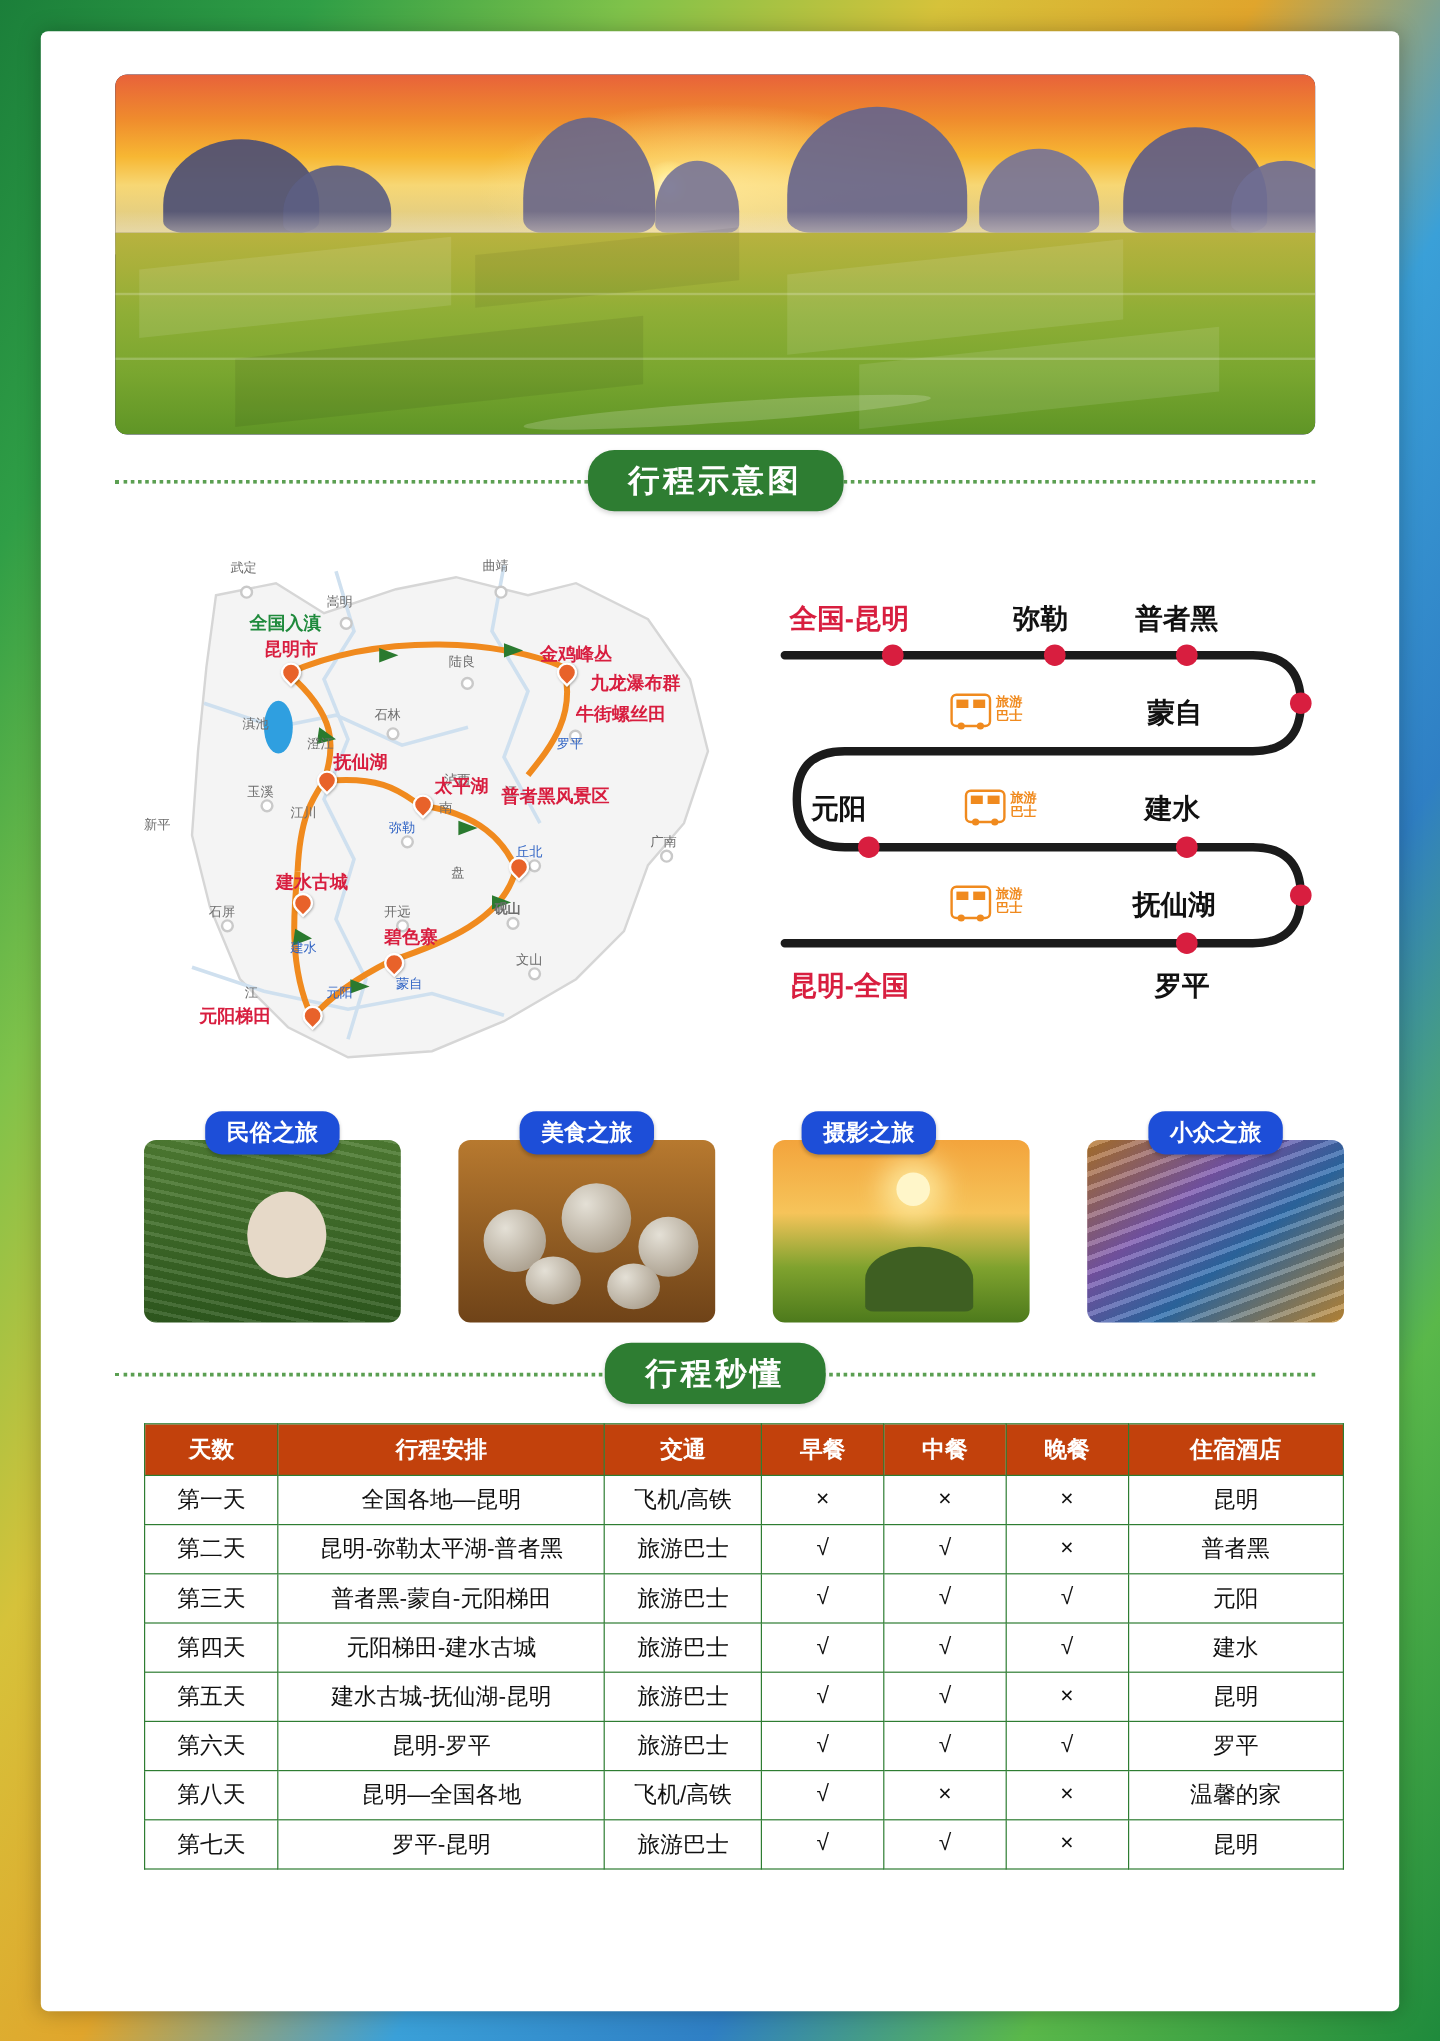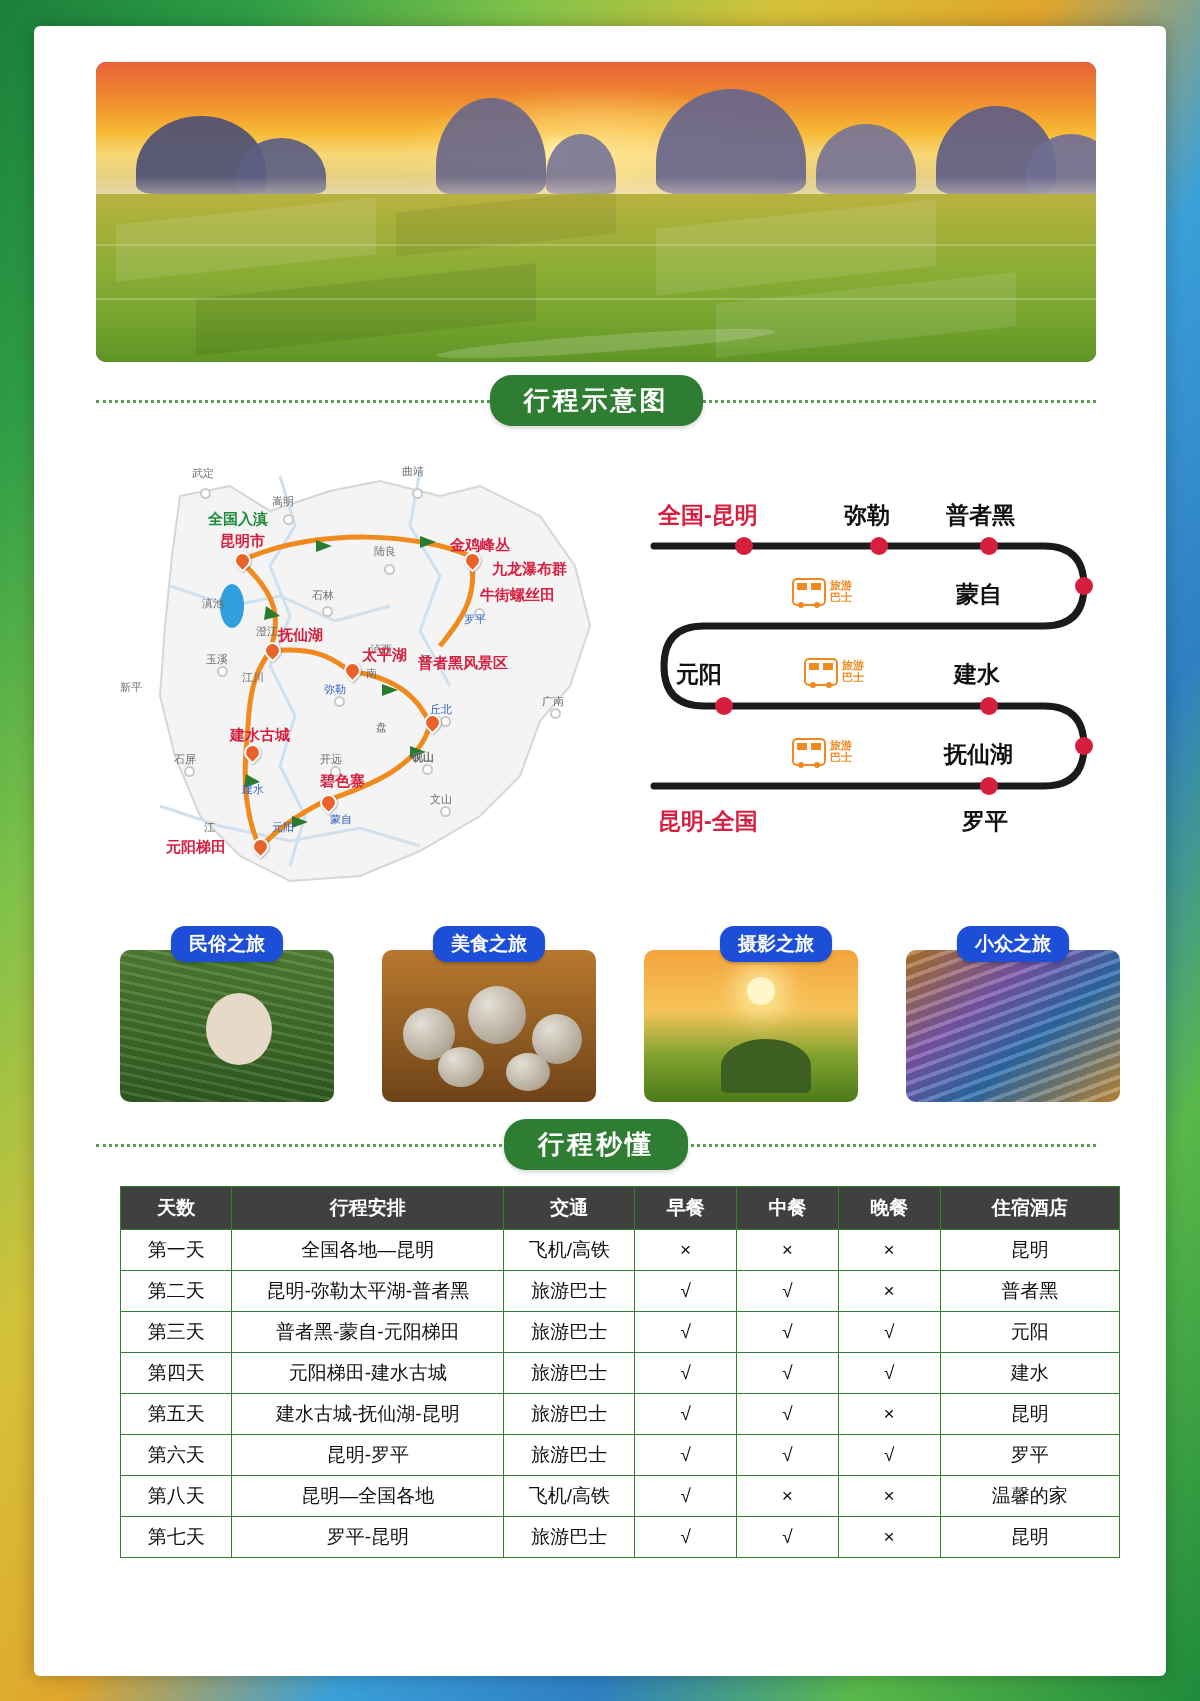--- a/index.html
+++ b/index.html
@@ -100,21 +100,21 @@
   .t3{background:linear-gradient(180deg,#f3a43c 0%,#f6c45a 40%,#7fa22e 70%,#4d7a1c 100%);}
   .t3 .s{position:absolute;left:48%;top:18%;width:28px;height:28px;border-radius:50%;background:#fff6c9;box-shadow:0 0 24px 12px rgba(255,240,170,.8);}
   .t3 .hill{position:absolute;bottom:6%;left:36%;width:90px;height:54px;background:#3e5f22;border-radius:50% 50% 8% 8%;}
   .t4{background:linear-gradient(140deg,#b87a2e,#7e5ab0 35%,#2f6fae 60%,#c9913a 100%);}
   .t4 .w{position:absolute;left:0;top:0;width:100%;height:100%;
     background:repeating-linear-gradient(-20deg,rgba(255,255,255,.16) 0 4px,rgba(0,0,0,.12) 4px 11px);}
 
   
   .tablewrap{position:absolute;left:86px;top:1160px;width:1000px;}
   table{border-collapse:collapse;width:1000px;font-size:19px;}
-  th{background:#404040;color:#fff;font-weight:bold;padding:8px 4px;border:1px solid #2e7d32;}
+  th{background:#c2410c;color:#fff;font-weight:bold;padding:8px 4px;border:1px solid #2e7d32;}
   td{border:1px solid #2e7d32;text-align:center;padding:7px 4px;color:#111;background:#fff;}
   .c0{width:105px;}
   .c1{width:270px;}
   .c2{width:125px;}
   .c3,.c4,.c5{width:95px;}
   .c6{width:175px;}
 </style>
 </head>
 <body>
 
@@ -194,21 +194,21 @@
       <span class="dotcity" style="left:210px;top:310px;"></span>
       <span class="dotcity" style="left:302px;top:308px;"></span>
       <span class="dotcity" style="left:320px;top:350px;"></span>
 
       <span class="mlabel" style="left:72px;top:10px;">武定</span>
       <span class="mlabel" style="left:152px;top:38px;">嵩明</span>
       <span class="mlabel" style="left:282px;top:8px;">曲靖</span>
       <span class="mlabel" style="left:254px;top:88px;">陆良</span>
       <span class="mlabel" style="left:192px;top:132px;">石林</span>
       <span class="mlabel" style="left:82px;top:140px;">滇池</span>
-      <span class="mlabel" style="left:136px;top:156px;margin-top:12px;">澄江</span>
+      <span class="mlabel" style="left:136px;top:156px;">澄江</span>
       <span class="mlabel blue" style="left:344px;top:156px;">罗平</span>
       <span class="mlabel" style="left:86px;top:196px;">玉溪</span>
       <span class="mlabel" style="left:122px;top:214px;">江川</span>
       <span class="mlabel" style="left:250px;top:186px;">泸西</span>
       <span class="mlabel" style="left:300px;top:196px;">江</span>
       <span class="mlabel" style="left:246px;top:210px;">南</span>
       <span class="mlabel" style="left:0px;top:224px;">新平</span>
       <span class="mlabel blue" style="left:204px;top:226px;">弥勒</span>
       <span class="mlabel blue" style="left:310px;top:246px;">丘北</span>
       <span class="mlabel" style="left:256px;top:264px;">盘</span>
@@ -321,21 +321,21 @@
 
       <div class="tcap" style="left:369px;">美食之旅</div>
       <div class="tcard t2" style="left:262px;">
         <span class="pot" style="left:10%;top:38%;width:52px;height:52px;"></span>
         <span class="pot" style="left:40%;top:24%;width:58px;height:58px;"></span>
         <span class="pot" style="left:70%;top:42%;width:50px;height:50px;"></span>
         <span class="pot" style="left:26%;top:64%;width:46px;height:40px;"></span>
         <span class="pot" style="left:58%;top:68%;width:44px;height:38px;"></span>
       </div>
 
-      <div class="tcap" style="left:656px;">摄影之旅</div>
+      <div class="tcap" style="left:604px;">摄影之旅</div>
       <div class="tcard t3" style="left:524px;">
         <span class="s"></span>
           <span class="hill"></span>
       </div>
 
       <div class="tcap" style="left:893px;">小众之旅</div>
       <div class="tcard t4" style="left:786px;">
         <span class="w"></span>
       </div>
     </div>

